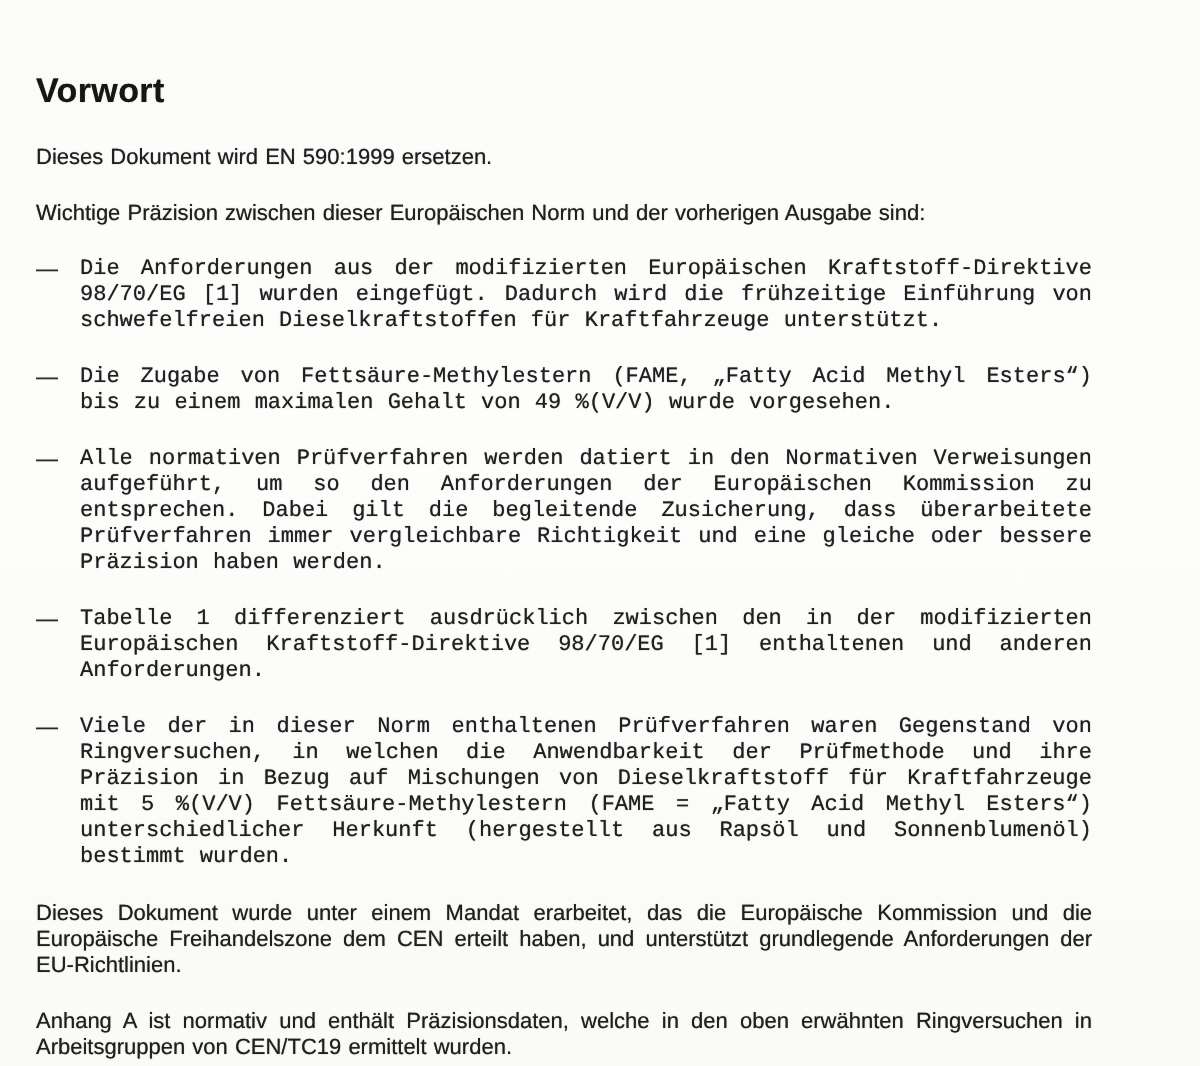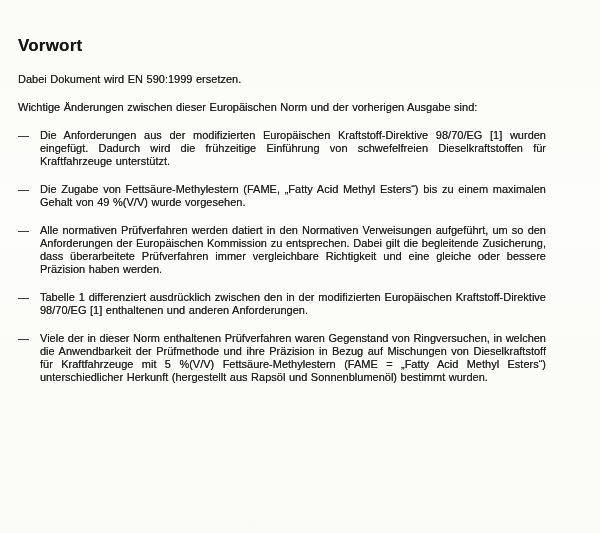--- a/index.html
+++ b/index.html
@@ -44,34 +44,35 @@
     margin-bottom: 15px;
   }
   .bullet-marker {
     flex: 0 0 22px;
     color: #2a2a2a;
   }
   .bullet-text {
     flex: 1 1 auto;
     text-align: justify;
     word-spacing: 0.5px;
+    font-family: Liberation Mono, monospace;
   }
 </style>
 </head>
 <body>
 
 <div class="page">
 
   <h1 class="doc-title">Vorwort</h1>
 
 
 
-  <p class="para">Dabei Dokument wird EN 590:1999 ersetzen.</p>
+  <p class="para">Dieses Dokument wird EN 590:1999 ersetzen.</p>
 
-  <p class="para">Wichtige Änderungen zwischen dieser Europäischen Norm und der vorherigen Ausgabe sind:</p>
+  <p class="para">Wichtige Präzision zwischen dieser Europäischen Norm und der vorherigen Ausgabe sind:</p>
 
   <div class="bullet-item">
     <span class="bullet-marker">—</span>
     <span class="bullet-text">Die Anforderungen aus der modifizierten Europäischen Kraftstoff-Direktive 98/70/EG [1] wurden eingefügt. Dadurch wird die frühzeitige Einführung von schwefelfreien Dieselkraftstoffen für Kraftfahrzeuge unterstützt.</span>
   </div>
 
   <div class="bullet-item">
     <span class="bullet-marker">—</span>
     <span class="bullet-text">Die Zugabe von Fettsäure-Methylestern (FAME, „Fatty Acid Methyl Esters“) bis zu einem maximalen Gehalt von 49 %(V/V) wurde vorgesehen.</span>
   </div>
@@ -84,15 +85,17 @@
   <div class="bullet-item">
     <span class="bullet-marker">—</span>
     <span class="bullet-text">Tabelle 1 differenziert ausdrücklich zwischen den in der modifizierten Europäischen Kraftstoff-Direktive 98/70/EG [1] enthaltenen und anderen Anforderungen.</span>
   </div>
 
   <div class="bullet-item">
     <span class="bullet-marker">—</span>
     <span class="bullet-text">Viele der in dieser Norm enthaltenen Prüfverfahren waren Gegenstand von Ringversuchen, in welchen die Anwendbarkeit der Prüfmethode und ihre Präzision in Bezug auf Mischungen von Dieselkraftstoff für Kraftfahrzeuge mit 5 %(V/V) Fettsäure-Methylestern (FAME = „Fatty Acid Methyl Esters“) unterschiedlicher Herkunft (hergestellt aus Rapsöl und Sonnenblumenöl) bestimmt wurden.</span>
   </div>
 
+  <p class="para">Dieses Dokument wurde unter einem Mandat erarbeitet, das die Europäische Kommission und die Europäische Freihandelszone dem CEN erteilt haben, und unterstützt grundlegende Anforderungen der EU-Richtlinien.</p>
 
+  <p class="para">Anhang A ist normativ und enthält Präzisionsdaten, welche in den oben erwähnten Ringversuchen in Arbeitsgruppen von CEN/TC19 ermittelt wurden.</p>
 
 </div>
 
 </body></html>

